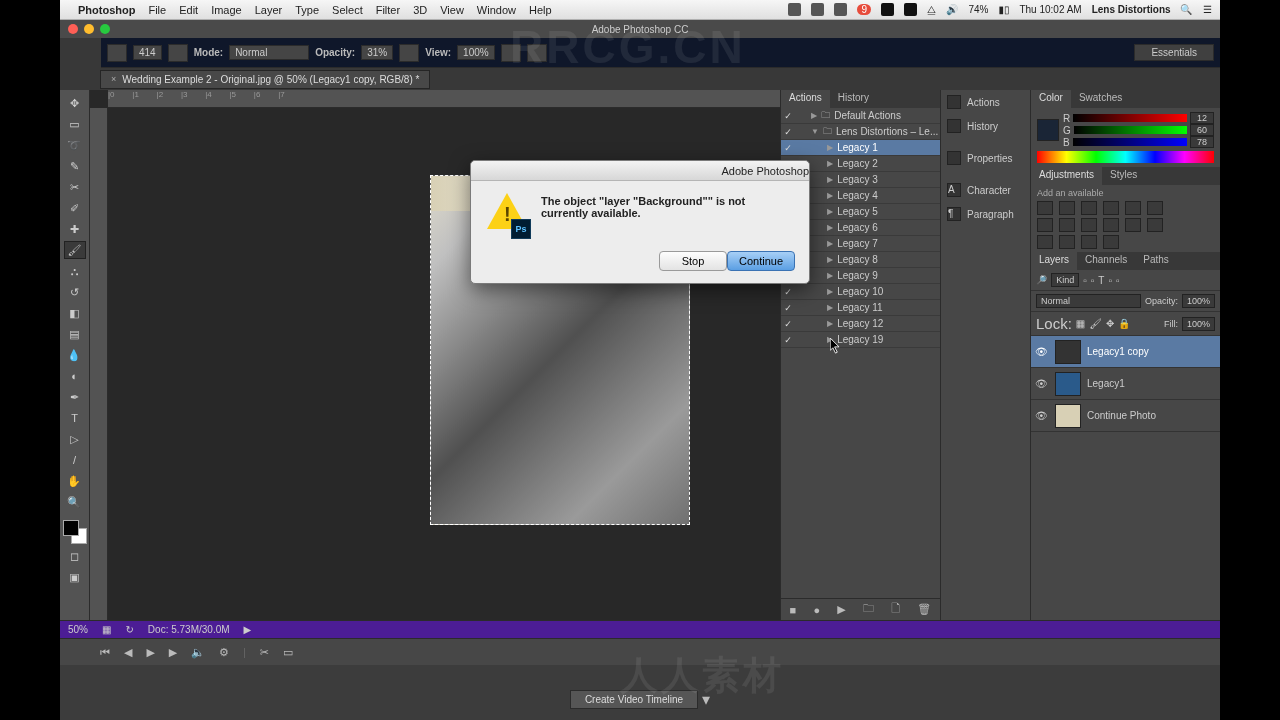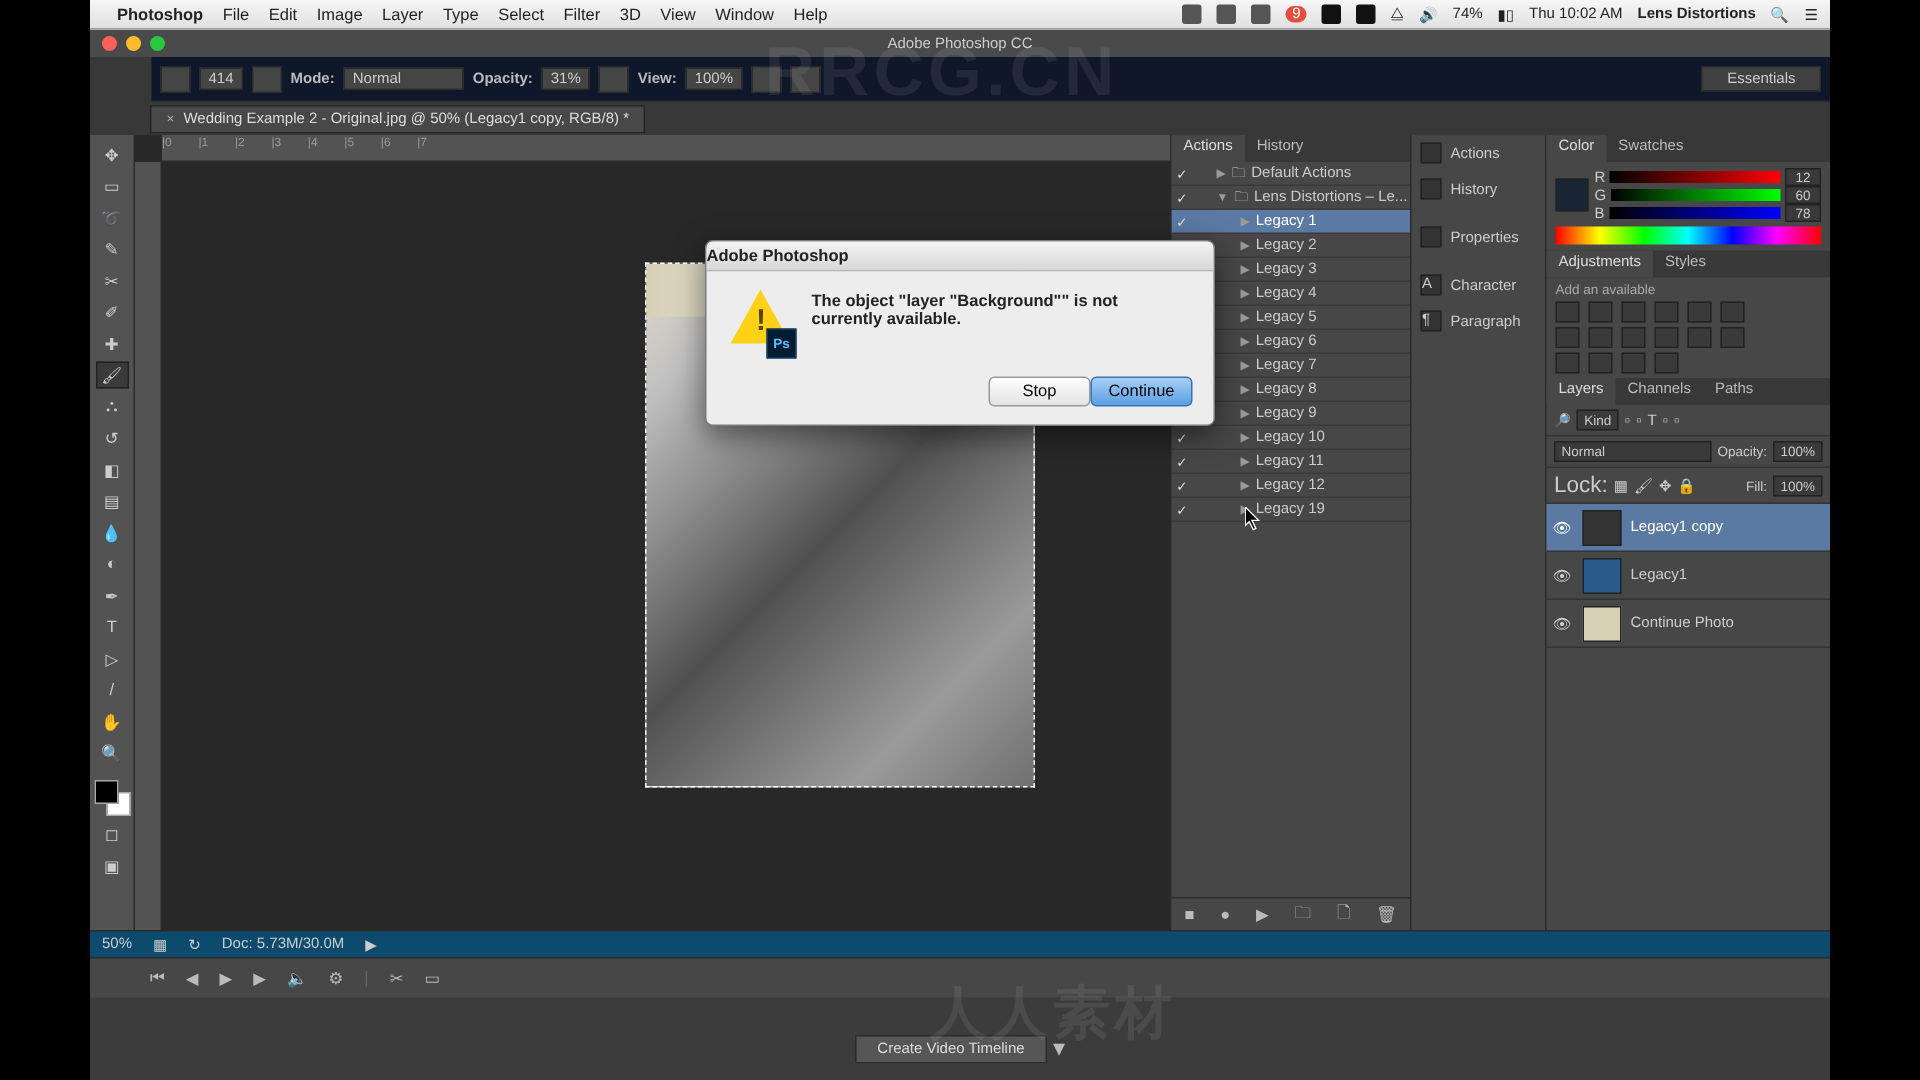--- a/index.html
+++ b/index.html
@@ -41,21 +41,21 @@
 .swatches { margin-top:6px; position:relative; width:24px; height:24px;}
 .sw-fg{position:absolute;left:0;top:0;width:16px;height:16px;background:#000;border:1px solid #aaa;}
 .sw-bg{position:absolute;right:0;bottom:0;width:16px;height:16px;background:#fff;border:1px solid #aaa;}
 
 .canvas-area{ flex:1; background:#282828; position:relative; overflow:hidden;}
 .ruler-h{position:absolute;top:0;left:18px;right:0;height:18px;background:#535353;border-bottom:1px solid #2b2b2b;font-size:8px;color:#999;}
 .ruler-v{position:absolute;top:18px;left:0;width:18px;bottom:0;background:#535353;border-right:1px solid #2b2b2b;}
 .canvas-img{position:absolute;left:340px;top:85px;width:260px;height:350px;background:linear-gradient(135deg,#dedacb 0%,#c0c0c0 15%,#505050 50%,#9a9a9a 80%,#707070 100%);border:1px dashed #fff;}
 .canvas-img::before{content:"";position:absolute;left:0;right:0;top:0;height:35px;background:linear-gradient(90deg,#d8d0b5,#ecebe3,#cfcabb);}
 
-.statusbar{height:18px;background:#0c4a6e;border-top:1px solid #2b2b2b;display:flex;align-items:center;font-size:10px;color:#ccc;padding:0 8px;gap:14px;}
+.statusbar{height:18px;background:#4c1d95;border-top:1px solid #2b2b2b;display:flex;align-items:center;font-size:10px;color:#ccc;padding:0 8px;gap:14px;}
 
 
 .timeline-panel{background:#474747;border-top:1px solid #2b2b2b;}
 .tl-head{height:18px;background:#383838;font-size:10px;color:#ccc;padding:2px 6px;}
 .tl-ctrl{height:26px;display:flex;align-items:center;gap:14px;padding-left:40px;color:#bbb;font-size:11px;}
 .tl-body{height:68px;display:flex;align-items:center;justify-content:center;background:#3c3c3c;}
 .tl-btn{background:#565656;border:1px solid #2b2b2b;color:#ddd;font-size:10px;padding:3px 14px;}
 
 
 .panelcol1{width:160px;background:#474747;border-left:1px solid #2b2b2b;display:flex;flex-direction:column;}
@@ -93,21 +93,21 @@
 .lay-opts{display:flex;align-items:center;gap:4px;padding:3px 5px;border-bottom:1px solid #333;}
 .lay-opts .sel{background:#3a3a3a;border:1px solid #222;padding:1px 4px;font-size:9px;}
 .layer-row{display:flex;align-items:center;height:32px;border-bottom:1px solid #333;padding:0 4px;gap:6px;}
 .layer-row.active{background:#5a7aa3;color:#fff;}
 .layer-row .eye{width:14px;font-size:10px;}
 .layer-row .thumb{width:26px;height:24px;background:#888;border:1px solid #222;}
 .layer-row .nm{font-size:10px;}
 
 
 .dialog{position:absolute;left:410px;top:160px;width:340px;background:#ededed;border:1px solid #7a7a7a;border-radius:5px;box-shadow:0 6px 20px rgba(0,0,0,.5);font-size:11px;color:#222;}
-.dialog-title{height:20px;background:linear-gradient(#f3f3f3,#d7d7d7);border-bottom:1px solid #b5b5b5;text-align:left;line-height:20px;font-size:11px;border-radius:5px 5px 0 0;font-weight:bold;}
+.dialog-title{height:20px;background:linear-gradient(#f3f3f3,#d7d7d7);border-bottom:1px solid #b5b5b5;text-align:right;line-height:20px;font-size:11px;border-radius:5px 5px 0 0;}
 .dialog-body{padding:12px 14px 8px 14px;display:flex;gap:12px;}
 .dlg-icon{width:44px;height:44px;position:relative;flex-shrink:0;}
 .dlg-warn{width:0;height:0;border-left:20px solid transparent;border-right:20px solid transparent;border-bottom:36px solid #fcd116;position:absolute;top:0;left:2px;}
 .dlg-warn::after{content:"!";position:absolute;left:-3px;top:10px;font-size:20px;font-weight:bold;color:#5a4500;}
 .dlg-ps{position:absolute;right:-2px;bottom:-2px;width:20px;height:20px;background:#001d33;color:#5cc1ff;font-size:9px;font-weight:bold;display:flex;align-items:center;justify-content:center;border:1px solid #113b5a;}
 .dlg-msg{font-weight:bold;font-size:11px;flex:1;padding-top:2px;}
 .dialog-btns{display:flex;justify-content:flex-end;padding:6px 14px 12px;}
 .dlg-btn{min-width:68px;padding:3px 10px;border:1px solid #9a9a9a;border-radius:4px;background:linear-gradient(#fdfdfd,#e3e3e3);font-size:11px;}
 .dlg-btn.primary{background:linear-gradient(#a7cff6,#5b9fe3);border-color:#3a72b3;}
 

